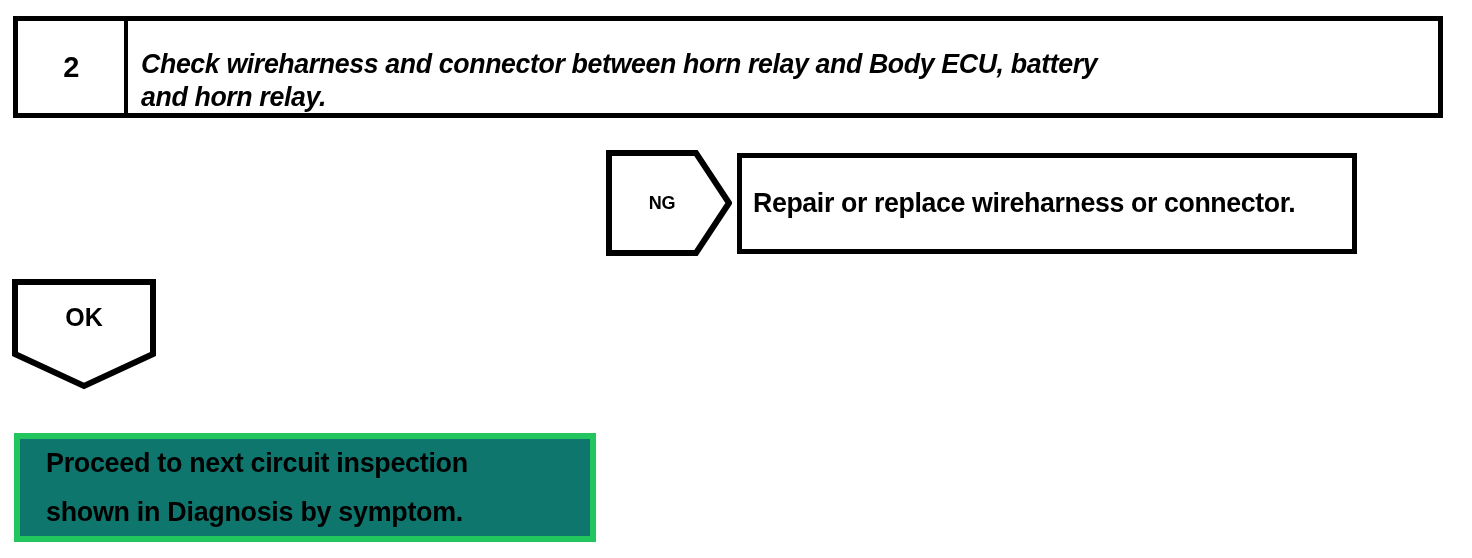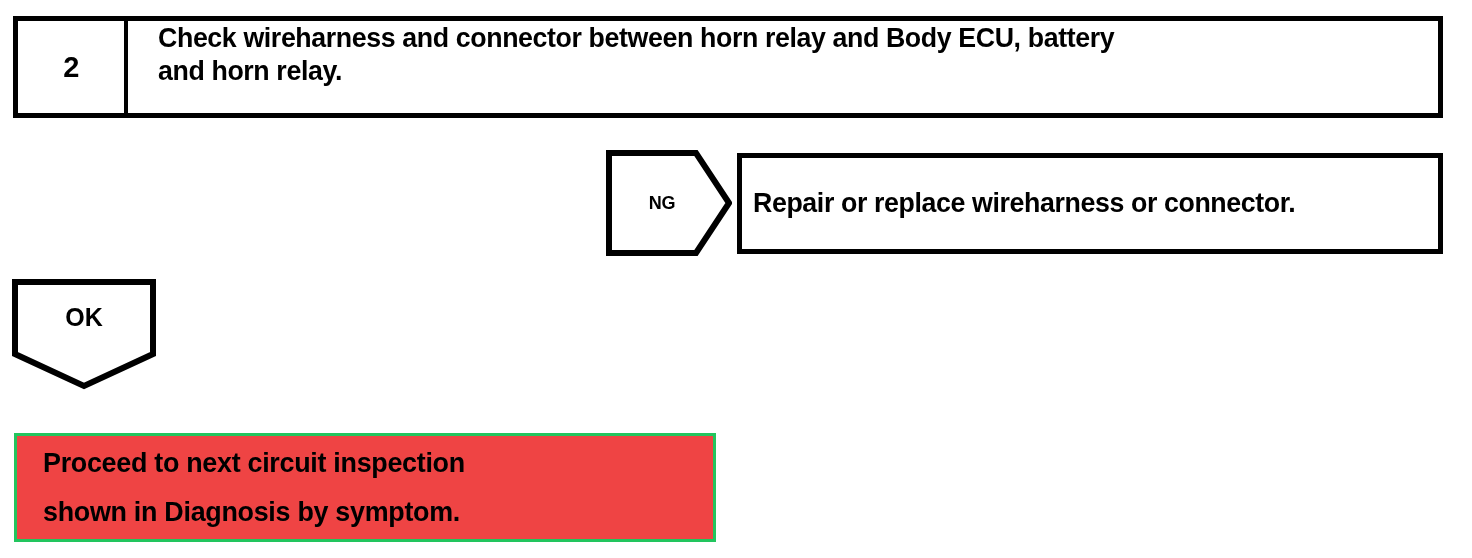--- a/index.html
+++ b/index.html
@@ -41,23 +41,24 @@
   }
   .step-num {
     font-size: 29px;
     font-weight: bold;
     line-height: 1;
     letter-spacing: -0.5px;
   }
   .step-text-cell {
     flex: 1 1 auto;
     display: flex;
-    align-items: flex-start;
-    padding-left: 30px;
-    box-sizing: border-box;
+    align-items: flex-end;
+    padding-left: 13px;
+    box-sizing: border-box;
+    font-style: italic;
   }
   .step-text {
     font-size: 28px;
     font-weight: bold;
     line-height: 1.18;
     letter-spacing: -0.4px;
     transform: scaleX(0.955);
     transform-origin: left center;
     white-space: pre-line;
   }
@@ -87,21 +88,21 @@
     font-size: 18px;
     font-weight: bold;
     letter-spacing: -0.2px;
   }
 
   
   .repair-box {
     position: absolute;
     left: 737px;
     top: 153px;
-    width: 706px;
+    width: 620px;
     height: 101px;
     border: 5px solid #000000;
     box-sizing: border-box;
     background: #ffffff;
     display: flex;
     align-items: center;
     padding-left: 11px;
   }
   .repair-text {
     font-size: 28px;
@@ -137,25 +138,25 @@
     font-size: 25px;
     font-weight: bold;
     letter-spacing: 0px;
   }
 
   
   .proceed-box {
     position: absolute;
     left: 14px;
     top: 433px;
-    width: 702px;
+    width: 582px;
     height: 109px;
-    border: 3px solid #22c55e;
-    box-sizing: border-box;
-    background: #ef4444;
+    border: 6px solid #22c55e;
+    box-sizing: border-box;
+    background: #0f766e;
     display: flex;
     align-items: center;
     padding-left: 26px;
   }
   .proceed-text {
     font-size: 28px;
     font-weight: bold;
     line-height: 1.72;
     letter-spacing: -0.3px;
     transform: scaleX(0.96);

